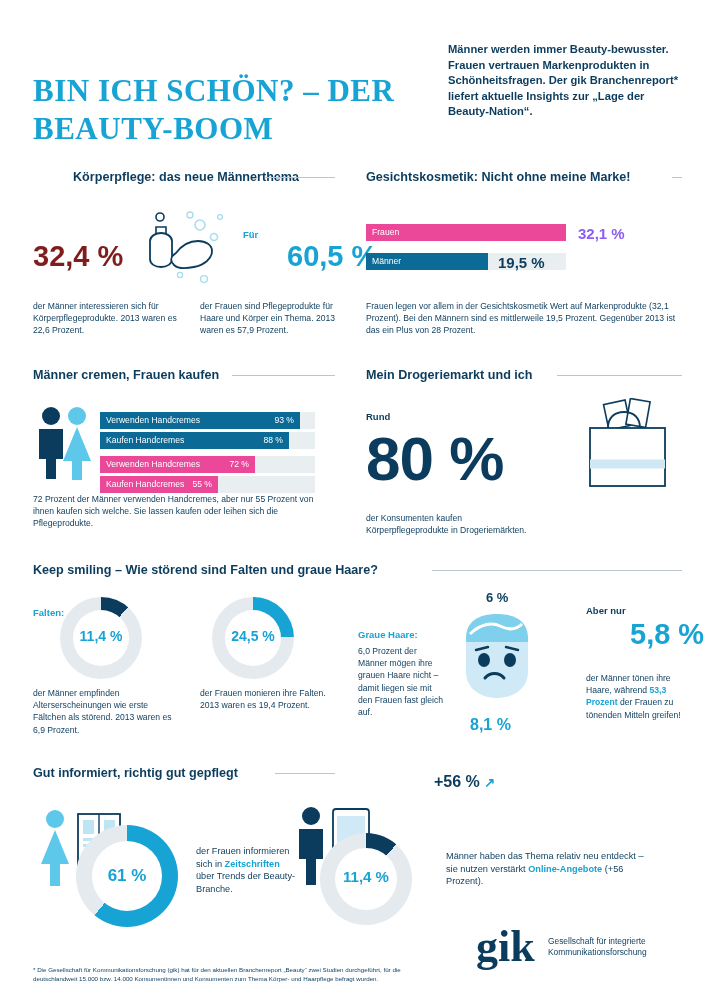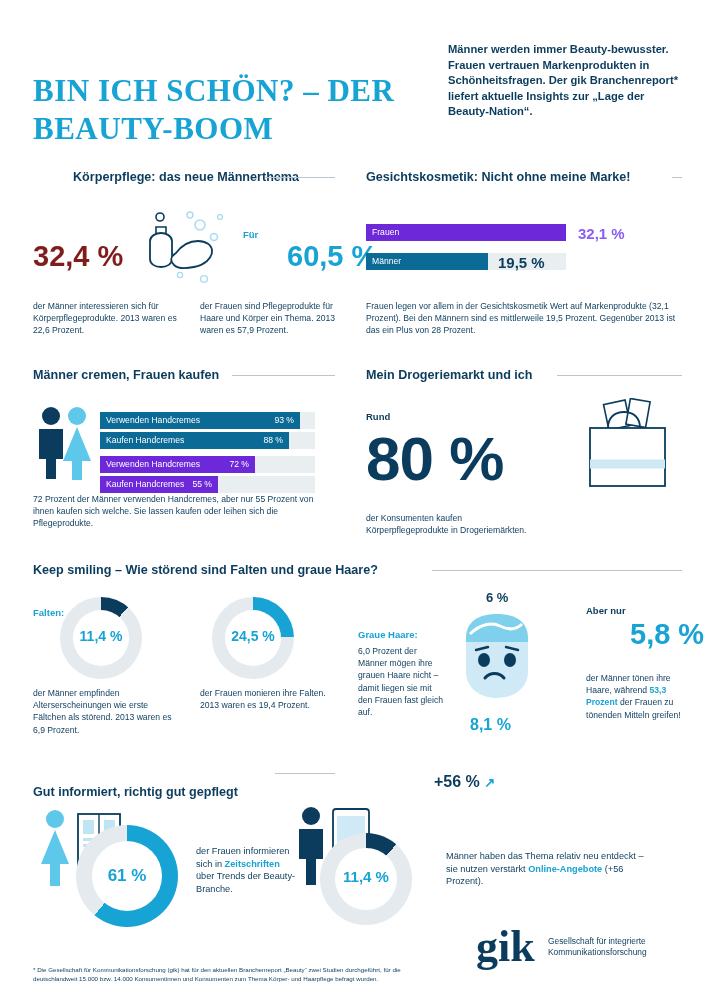--- a/index.html
+++ b/index.html
@@ -37,21 +37,21 @@
   b.blue{color:#17a3d4;}
 
   
   .big-dark{font-size:29px;font-weight:bold;color:#7f1d1d;font-family:"Liberation Sans",sans-serif;}
   .big-cyan{font-size:29px;font-weight:bold;color:#17a3d4;margin-left:44px;}
   .huge{font-size:62px;font-weight:bold;color:#0b3c5d;letter-spacing:-1px;}
 
   
   .bar-track{position:absolute;height:17px;background:#e9eef1;}
   .bar-fill{position:absolute;height:17px;background:#0b6a96;}
-  .bar-fill.cyan{background:#6d28d9;text-decoration:underline;}
+  .bar-fill.cyan{background:#ec4899;text-decoration:underline;}
   .bar-label{
     position:absolute;font-size:8.6px;color:#ffffff;line-height:17px;left:6px;top:0;
     white-space:nowrap;
   }
   .bar-val-in{position:absolute;right:6px;top:0;font-size:8.6px;color:#fff;line-height:17px;}
   .bar-val-out{position:absolute;font-size:15px;font-weight:bold;color:#8b5cf6;}
 
   
   .donut{position:absolute;border-radius:50%;}
   .donut .hole{position:absolute;border-radius:50%;background:#fff;}
@@ -205,21 +205,21 @@
     <ellipse cx="32" cy="52" rx="6" ry="7" fill="#0b3c5d"></ellipse>
     <ellipse cx="58" cy="52" rx="6" ry="7" fill="#0b3c5d"></ellipse>
     <path d="M33 70 c5 -6 14 -6 19 0" fill="none" stroke="#0b3c5d" stroke-width="3" stroke-linecap="round"></path>
     <path d="M24 42 l12 -3 M66 42 l-12 -3" stroke="#0b3c5d" stroke-width="2.4" stroke-linecap="round"></path>
   </svg>
 
   <div class="sub-label" style="position:absolute;left:586px;top:604px;font-weight:bold;">Aber nur</div>
   <div class="big-cyan" style="position:absolute;left:586px;top:618px;">5,8 %</div>
   <div class="note" style="position:absolute;left:586px;top:672px;width:100px;"><span>der Männer tönen ihre Haare, während </span><b class="blue">53,3 Prozent</b><span> der Frauen zu tönenden Mitteln greifen!</span></div>
 
-  <div class="sec-h" style="left:33px;top:766px;margin-top:19px;">Gut informiert, richtig gut gepflegt</div>
+  <div class="sec-h" style="left:33px;top:766px;">Gut informiert, richtig gut gepflegt</div>
   <div class="rule" style="left:275px;top:773px;width:60px;"></div>
 
   <svg class="icon-svg" style="left:33px;top:808px;" width="95" height="78" viewBox="0 0 95 78">
     <circle cx="22" cy="11" r="9" fill="#5ec8ea"></circle>
     <path d="M22 22 l14 34 h-9 v22 h-10 v-22 h-9 z" fill="#5ec8ea"></path>
     <rect x="45" y="6" width="42" height="56" fill="#fff" stroke="#0b3c5d" stroke-width="1.8"></rect>
     <line x1="66" y1="6" x2="66" y2="62" stroke="#0b3c5d" stroke-width="1.4"></line>
     <rect x="50" y="12" width="11" height="14" fill="#bfe4f3"></rect>
     <rect x="71" y="12" width="11" height="14" fill="#bfe4f3"></rect>
     <rect x="50" y="30" width="11" height="3" fill="#bfe4f3"></rect>

